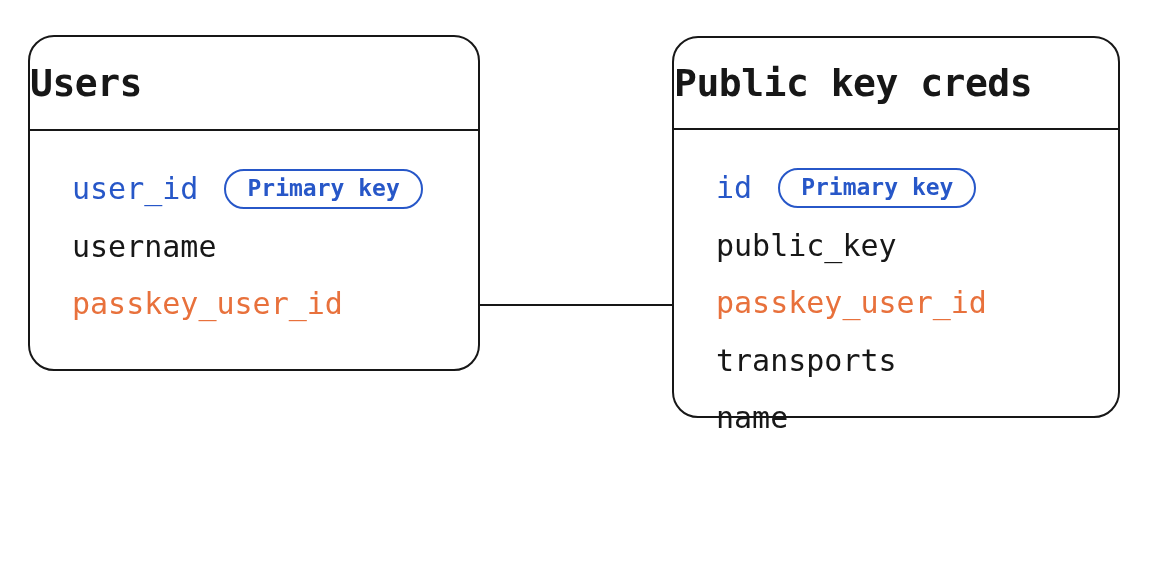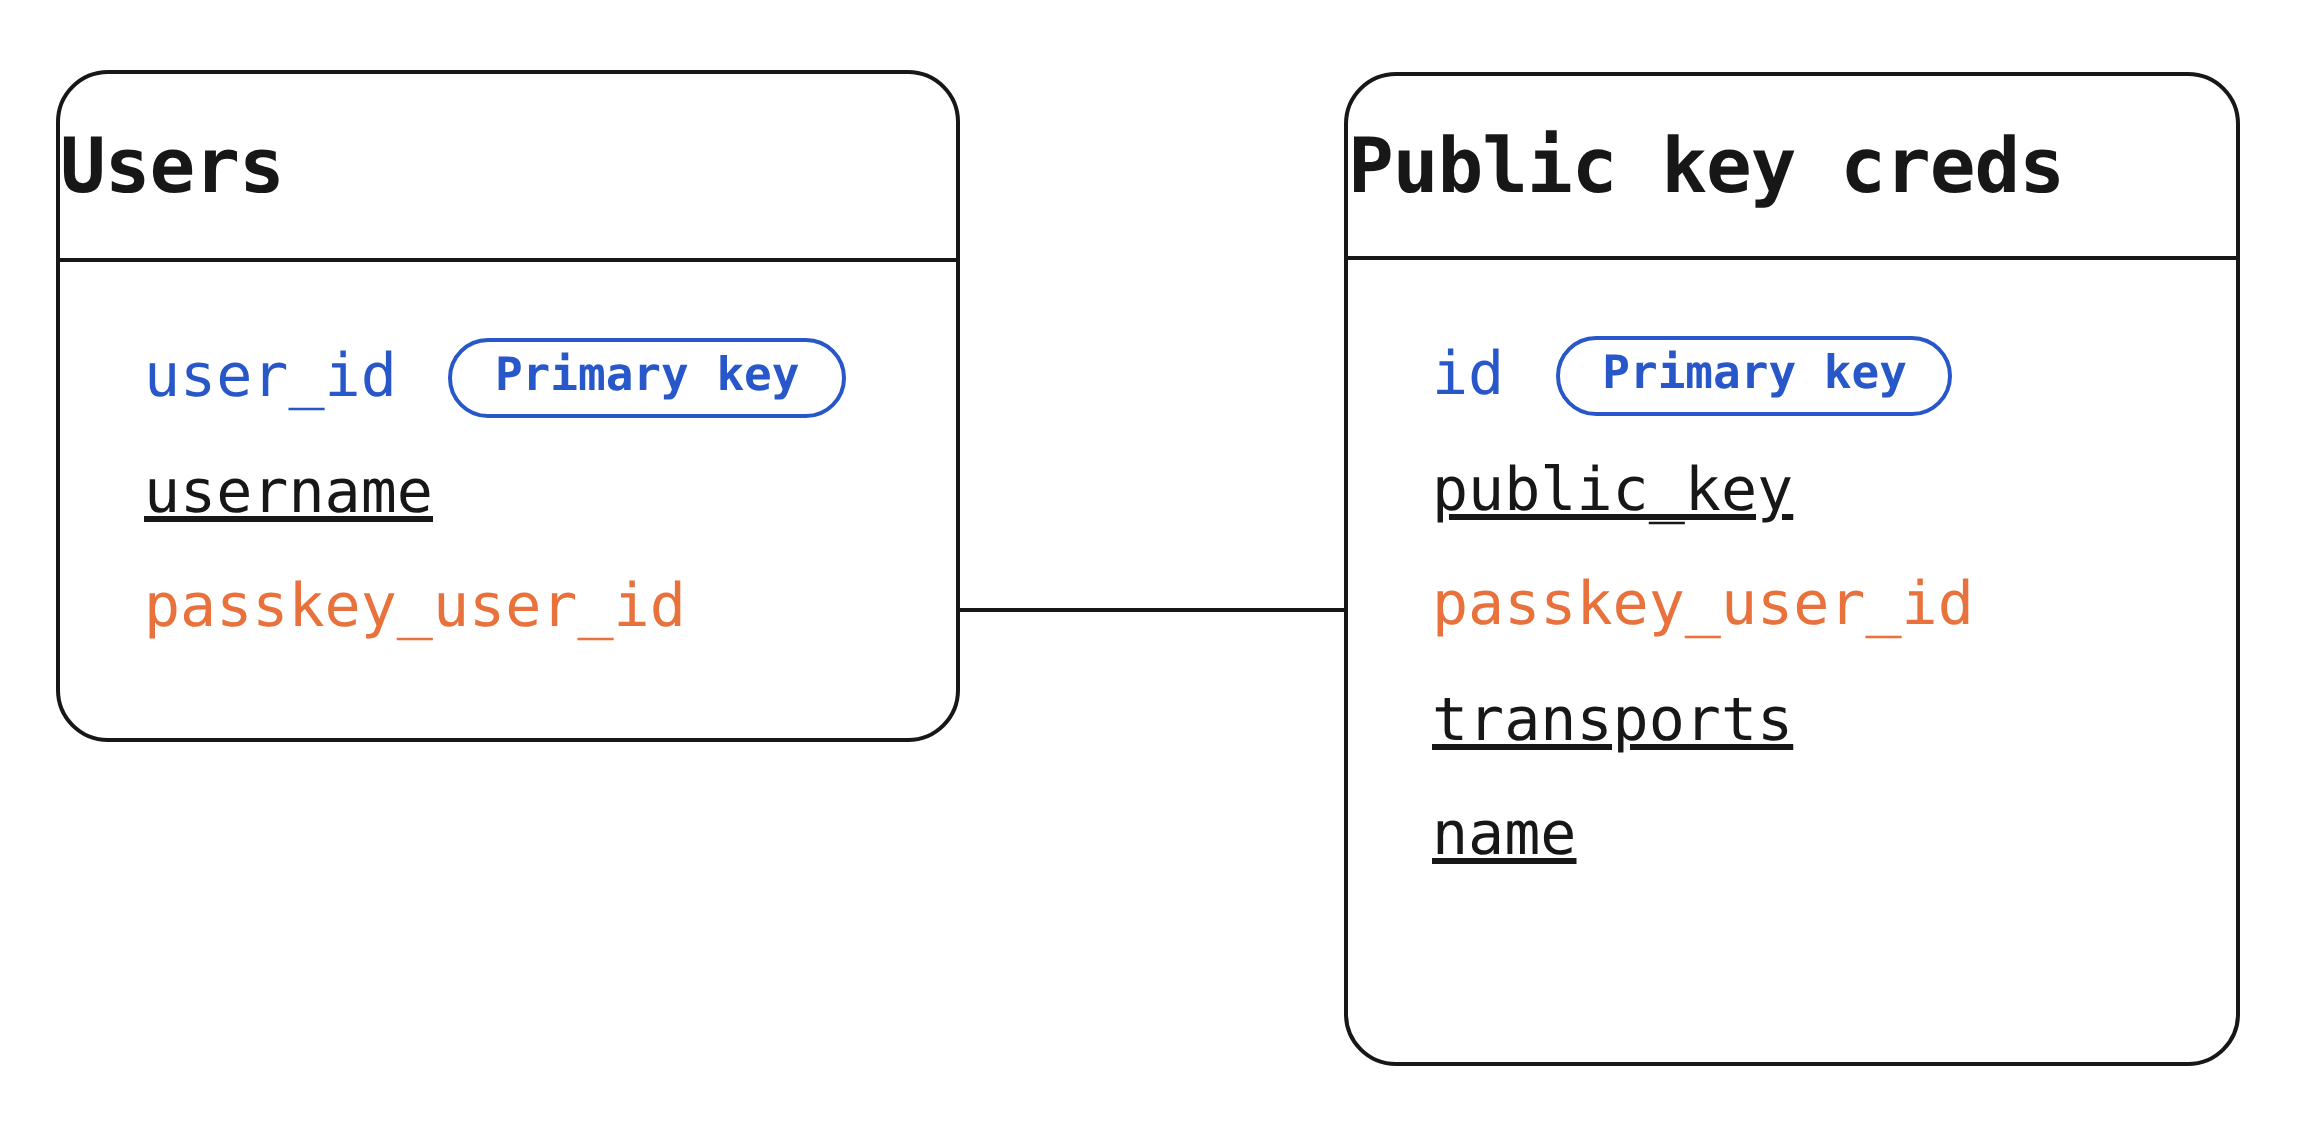--- a/index.html
+++ b/index.html
@@ -13,21 +13,21 @@
   body{font-family:"DejaVu Sans Mono","Liberation Mono",monospace;color:var(--ink);}
   .canvas{position:absolute;inset:0;width:1154px;height:572px;background:var(--bg);}
 
   .table-card{
     position:absolute;
     background:var(--bg);
     border:2px solid var(--ink);
     border-radius:26px;
   }
   .table-card.users{left:28px;top:35px;width:452px;height:336px;}
-  .table-card.pubkey{left:672px;top:36px;width:448px;height:497px;}
+  .table-card.pubkey{left:672px;top:36px;width:448px;height:382px;}
 
   .card-header{
     display:flex;align-items:center;
     border-bottom:2px solid var(--ink);
   }
   .users .card-header{height:94px;}
   .pubkey .card-header{height:92px;}
   .card-title{
     font-weight:bold;
     font-size:38px;
@@ -37,21 +37,21 @@
 
   .card-rows{padding:29px 0 0 42px;}
   .field-row{
     height:57.5px;
     display:flex;align-items:center;
     white-space:nowrap;
   }
   .field-name{font-size:30px;}
   .field-blue{color:var(--blue);}
   .field-orange{color:var(--orange);}
-  .field-black{color:var(--ink);text-decoration:underline;}
+  .field-black{color:var(--ink);}
 
   .pk-badge{
     display:inline-flex;align-items:center;justify-content:center;
     margin-left:26px;
     height:40px;
     padding:0 21px;
     border:2px solid var(--blue);
     border-radius:20px;
     color:var(--blue);
     font-weight:bold;

